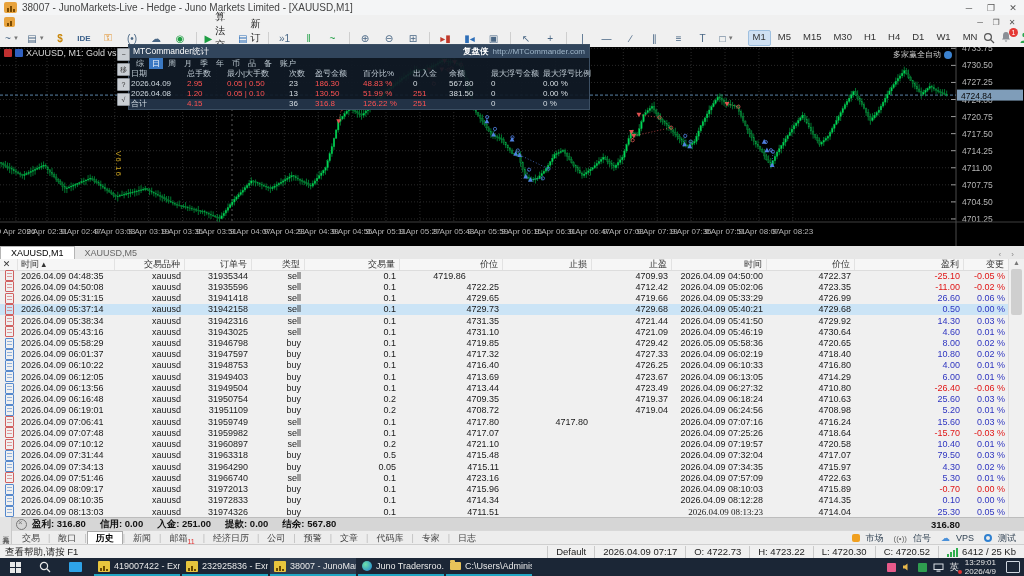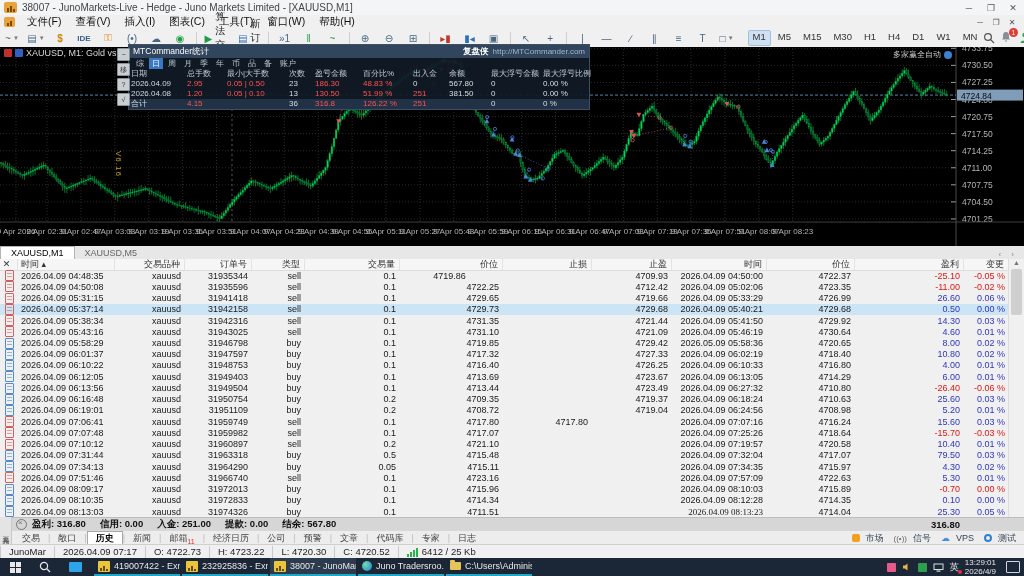--- a/index.html
+++ b/index.html
@@ -168,29 +168,20 @@
     <span>❐</span>
     <span>✕</span>
   </div>
 </div>
 
 <div class="menubar">
   <div class="mt-logo" style="width:9px;height:8px">
       <i style="height:3px"></i>
       <i style="height:5px"></i>
     </div>
-  <span id="menu-items" style="display:flex">
-      <span class="menu-item">文件(F)</span>
-      <span class="menu-item">查看(V)</span>
-      <span class="menu-item">插入(I)</span>
-      <span class="menu-item">图表(C)</span>
-      <span class="menu-item">工具(T)</span>
-      <span class="menu-item">窗口(W)</span>
-      <span class="menu-item">帮助(H)</span>
-    </span>
   <div class="mdi-controls">
     <span>─</span>
     <span>❐</span>
     <span>✕</span>
   </div>
 </div>
 
 <div class="toolbar">
   <span id="tb-items" style="display:flex;align-items:center">
       <span class="tb-btn">
@@ -1874,21 +1865,22 @@
         <span>VPS</span>
       </span>
       <span class="mini">
         <span class="ic-test"></span>
         <span>测试</span>
       </span>
     </div>
 </div>
 
 <div class="statusbar">
-  <span class="scell">JunoMar</span>
+  <span class="status-help">查看帮助,请按 F1</span>
+  <span class="scell">Default</span>
   <span class="scell">2026.04.09 07:17</span>
   <span class="scell">O: 4722.73</span>
   <span class="scell">H: 4723.22</span>
   <span class="scell">L: 4720.30</span>
   <span class="scell">C: 4720.52</span>
   <span class="scell" style="display:flex;align-items:center">
     <span class="sigbars">
         <i style="height:3px"></i>
         <i style="height:5px"></i>
         <i style="height:7px"></i>

